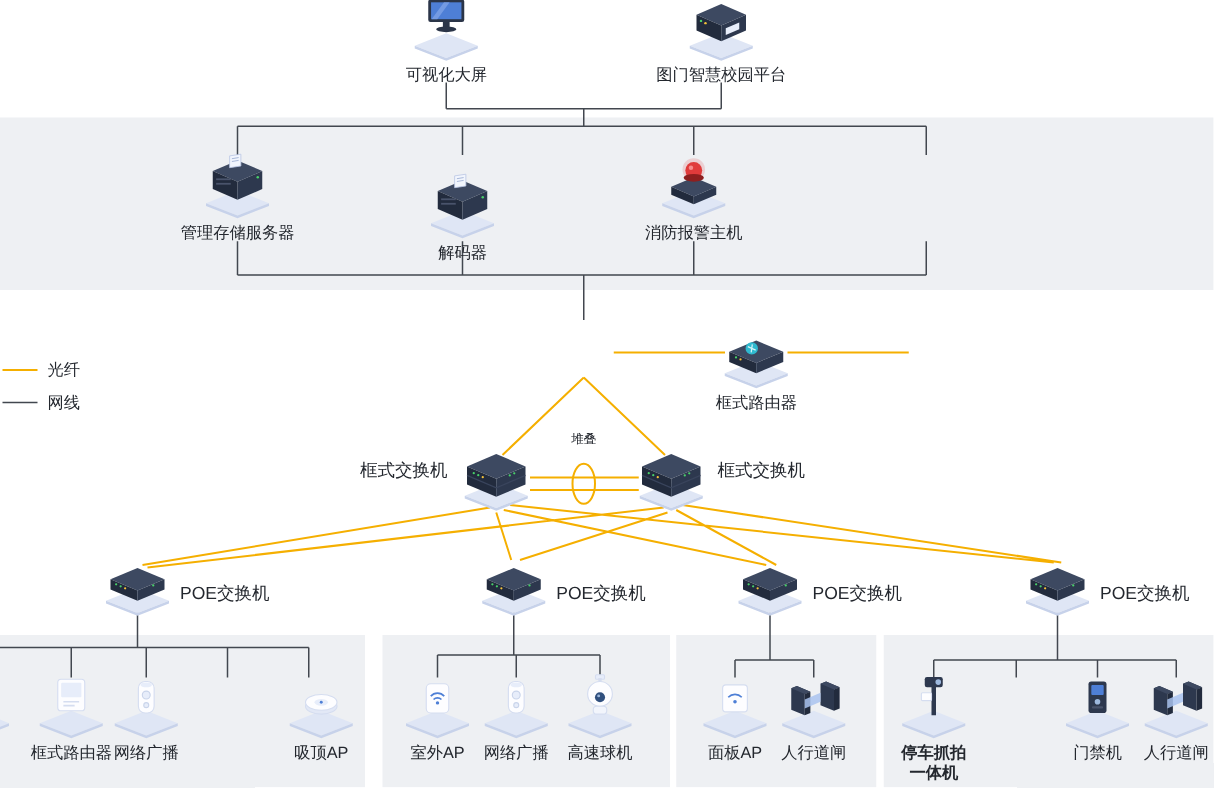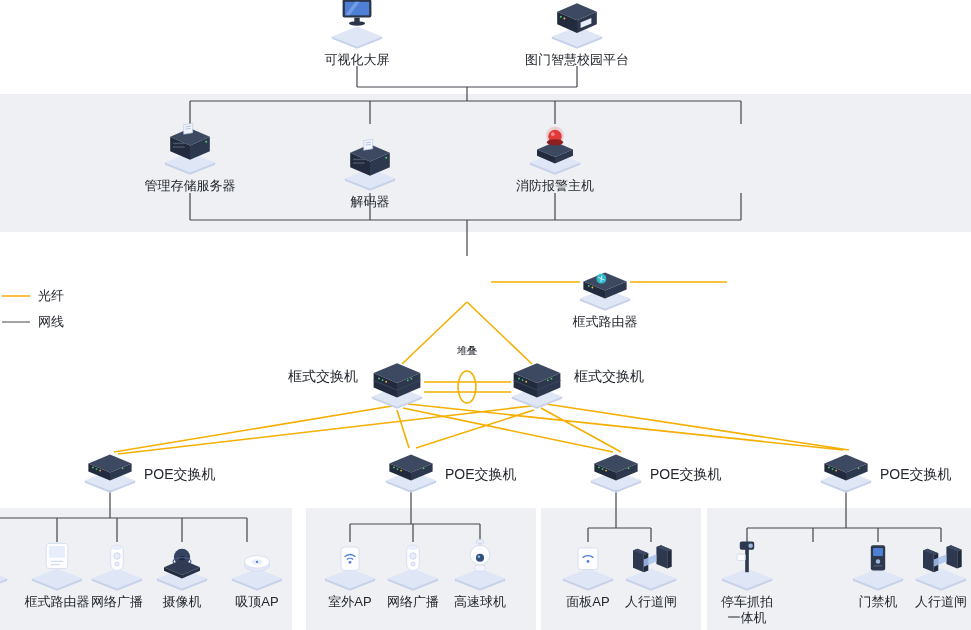--- a/index.html
+++ b/index.html
@@ -6,21 +6,21 @@
   .stage{
     position:relative;width:971px;height:630px;overflow:hidden;background:#ffffff;
     font-family:"Liberation Sans","DejaVu Sans",sans-serif;color:#23272e;
   }
   .band{position:absolute;background:#eef0f3;}
   .panel{position:absolute;top:508px;height:122px;background:#eef0f3;}
   #wires{position:absolute;left:0;top:0;z-index:2;}
   .node{position:absolute;z-index:3;transform:translateX(-50%);display:flex;flex-direction:column;align-items:center;width:96px;}
   .node svg.ic{width:58px;height:54px;display:block;}
   .lbl{font-size:13px;line-height:16px;text-align:center;margin-top:2px;white-space:nowrap;}
-  .lbl.wrap{white-space:normal;width:58px;}
+  .lbl.wrap{white-space:normal;width:58px;font-weight:bold;}
   .side{position:absolute;z-index:3;font-size:14px;line-height:16px;white-space:nowrap;}
   .stack{position:absolute;z-index:4;font-size:10px;font-weight:normal;transform:translateX(-50%);}
   .legend-lbl{position:absolute;z-index:3;font-size:13px;line-height:14px;}
 </style>
 </head>
 <body>
 
 <div class="stage">
 
   <div class="band" style="left:0;top:94px;width:971px;height:138px"></div>
@@ -321,26 +321,20 @@
         <use href="#sym-sign"></use>
       </svg>
     <div class="lbl">框式路由器</div>
   </div>
   <div class="node" style="left:117px;top:538px">
     <svg class="ic" viewBox="0 0 64 60">
         <use href="#sym-speaker"></use>
       </svg>
     <div class="lbl">网络广播</div>
   </div>
-  <div class="node" style="left:182px;top:538px">
-    <svg class="ic" viewBox="0 0 64 60">
-        <use href="#sym-dome"></use>
-      </svg>
-    <div class="lbl">摄像机</div>
-  </div>
   <div class="node" style="left:257px;top:538px">
     <svg class="ic" viewBox="0 0 64 60">
         <use href="#sym-ap"></use>
       </svg>
     <div class="lbl">吸顶AP</div>
   </div>
 
   <div class="node" style="left:350px;top:538px">
     <svg class="ic" viewBox="0 0 64 60">
         <use href="#sym-apout"></use>

